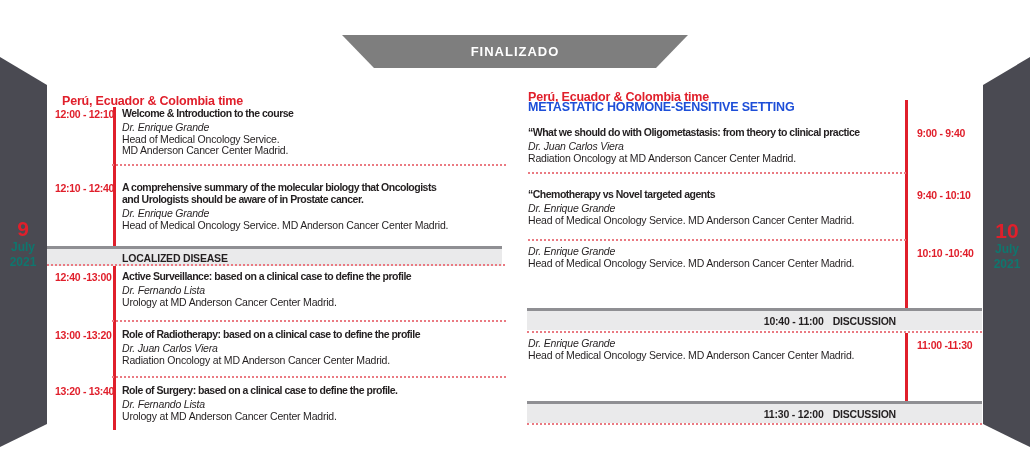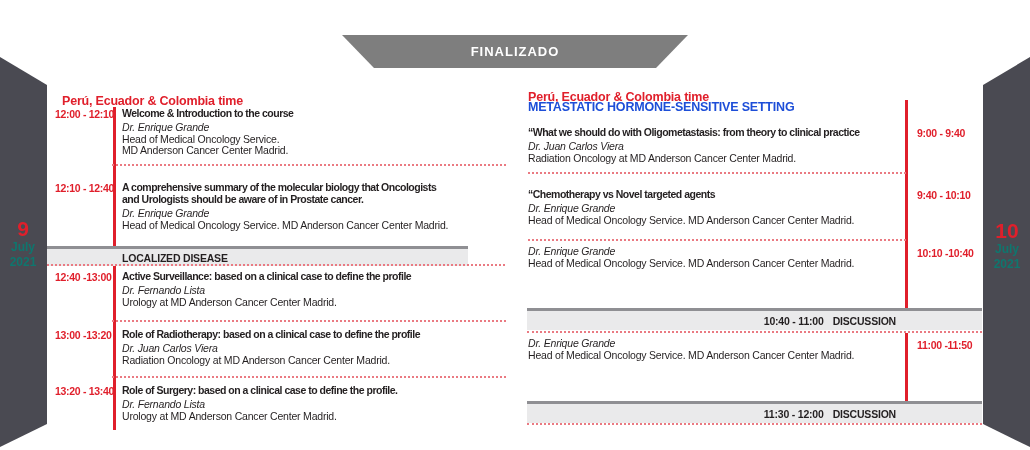--- a/index.html
+++ b/index.html
@@ -41,21 +41,21 @@
   .time-l{left:0;width:53px;text-align:center;}
   .time-r{left:389px;width:70px;text-align:left;}
   .sbody-l{margin-left:67px;width:388px;}
   .sbody-r{margin-left:0;width:374px;}
   .stitle{font-size:10.5px;font-weight:700;line-height:12px;letter-spacing:-0.5px;white-space:pre-line;margin-bottom:3px;}
   .sspeaker{font-size:10.5px;font-style:italic;line-height:11.5px;letter-spacing:-0.2px;}
   .sdesc{font-size:10.5px;line-height:11.5px;letter-spacing:-0.2px;white-space:pre-line;}
 
   
   .graybar{position:absolute;background:#eaeaeb;border-top:3px solid #8f8f93;box-sizing:border-box;}
-  .bar-localized{left:47px;top:246px;width:421px;height:20px;display:flex;align-items:center;}
+  .bar-localized{left:47px;top:246px;width:455px;height:20px;display:flex;align-items:center;}
   .bar-localized .bar-label{padding-left:75px;font-size:10.5px;font-weight:700;letter-spacing:-0.2px;}
   .bar-discussion{left:527px;width:455px;height:22px;display:flex;align-items:center;justify-content:flex-end;gap:9px;}
   .bar-discussion .bar-time,.bar-discussion .bar-label{font-size:10.5px;font-weight:700;letter-spacing:-0.2px;}
   .bar-discussion .pad{width:77px;height:1px;}
 </style>
 </head>
 <body>
 
 <div class="stage">
 
@@ -170,21 +170,21 @@
   </div>
 
   <div class="graybar bar-discussion" style="top:308px;">
     <span class="bar-time">10:40 - 11:00</span>
     <span class="bar-label">DISCUSSION</span>
     <span class="pad"></span>
   </div>
   <div class="dotted" style="left:527px;top:331px;width:455px;"></div>
 
   <div class="sess sess-r" style="top:338px;">
-    <div class="time time-r">11:00 -11:50</div>
+    <div class="time time-r">11:00 -11:30</div>
     <div class="sbody-r">
       <div class="sspeaker">Dr. Enrique Grande</div>
       <div class="sdesc">Head of Medical Oncology Service. MD Anderson Cancer Center Madrid.</div>
     </div>
   </div>
 
   <div class="graybar bar-discussion" style="top:401px;">
     <span class="bar-time">11:30 - 12:00</span>
     <span class="bar-label">DISCUSSION</span>
     <span class="pad"></span>

